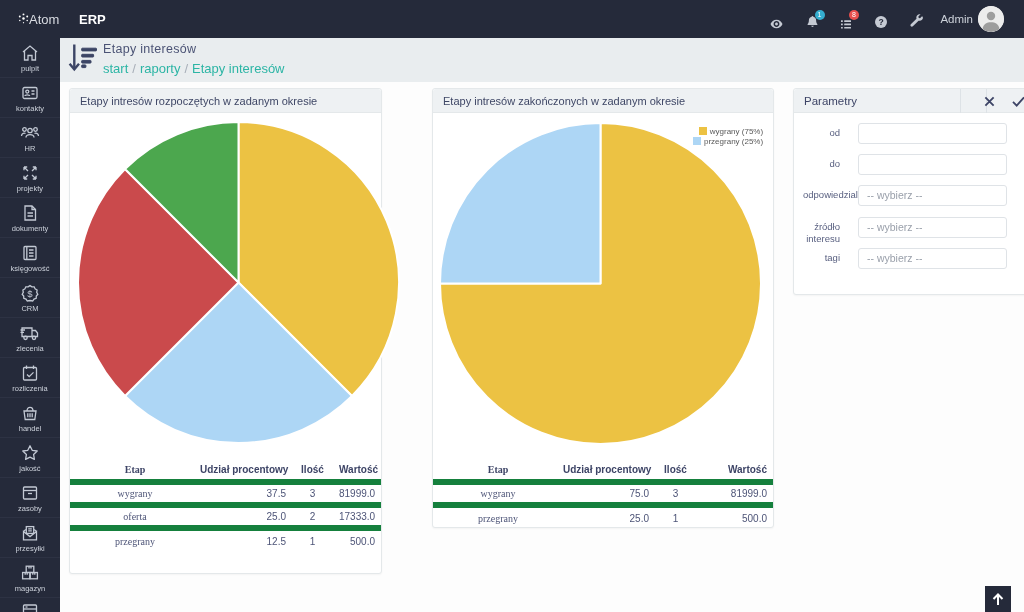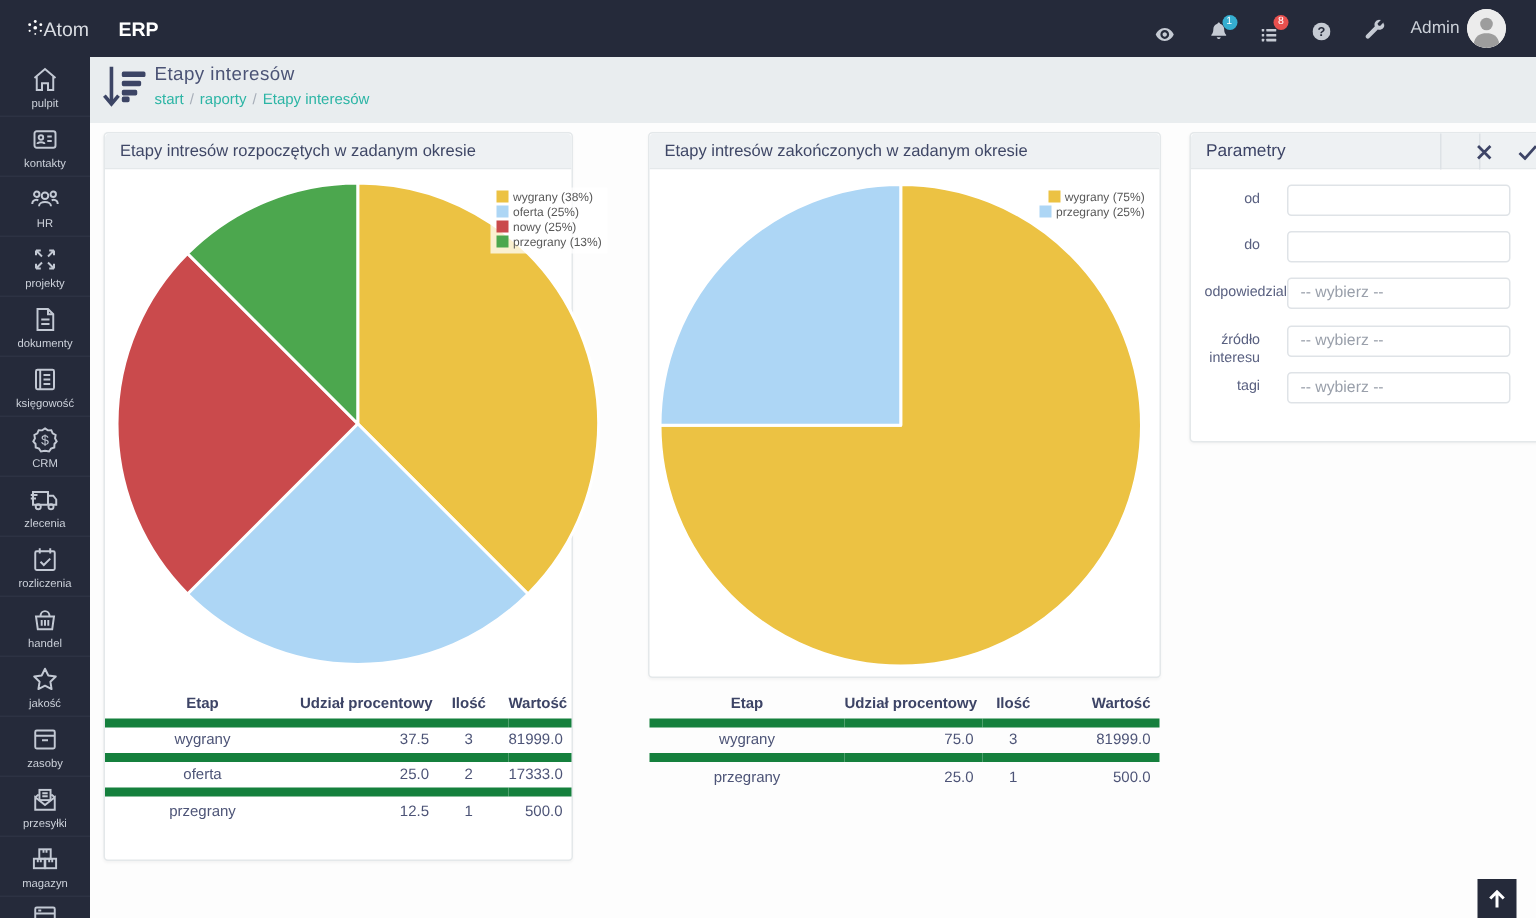--- a/index.html
+++ b/index.html
@@ -10,30 +10,30 @@
 .tb-ic { position:absolute; top:7px; }
 .badge { position:absolute; width:10px; height:10px; border-radius:50%; color:#fff; font-size:7px; text-align:center; line-height:10px; }
 .admin { position:absolute; right:51px; top:13px; color:#ccd1d9; font-size:11.5px; }
 .avatar { position:absolute; right:20px; top:6px; width:26px; height:26px; border-radius:50%; background:#ededed; overflow:hidden; }
 .sidebar { position:absolute; left:0; top:38px; width:60px; height:574px; background:#252a3a; z-index:4; }
 .sitem { width:60px; height:40px; border-bottom:1px solid #2d3243; text-align:center; padding-top:5px; }
 .sitem svg { display:block; margin:0 auto; }
 .sitem .lbl { display:block; margin-top:1px; font-size:7.5px; color:#ccd1da; }
 .phead { position:absolute; left:60px; top:38px; width:964px; height:44px; background:#e9edef; }
 .ptitle { position:absolute; left:43px; top:4px; font-size:12.5px; letter-spacing:0.3px; color:#4b5375; }
-.pcrumb { position:absolute; left:43px; top:23px; font-size:10px; color:#2cb5a5; }
+.pcrumb { position:absolute; left:43px; top:23px; font-size:13px; color:#2cb5a5; }
 .pcrumb .sep { color:#a7aeb8; padding:0 4px; }
 .card { position:absolute; background:#fff; border:1px solid #e4e8ea; border-radius:3px; box-shadow:0 1px 2px rgba(0,0,0,0.04); }
 .chead { height:24px; background:#eef1f3; border-bottom:1px solid #e4e8ea; border-radius:3px 3px 0 0; font-size:11px; color:#3f4766; line-height:24px; padding-left:10px; }
 table.tb { border-collapse:collapse; width:100%; font-size:10px; color:#4d5477; table-layout:fixed; }
 table.tb th { font-weight:700; color:#3d4466; white-space:nowrap; font-size:10px; }
 table.tb th, table.tb td { height:23px; padding:0; }
 table.tb td, table.tb th { border-top:6px solid #15803d; }
 table.tb tr.h th { border-top:none; }
-table.tb .c1 { width:130px; text-align:center; }
+table.tb .c1 { width:130px; text-align:center;font-family:Liberation Serif, serif; }
 table.tb .c2 { width:92px; text-align:right; padding-right:6px; }
 table.tb .c3 { width:47px; text-align:center; padding-right:6px; }
 table.tb .c4 { text-align:right; padding-right:6px; }
 .legend { position:absolute; background:rgba(255,255,255,0.75); font-size:8px; color:#595959; padding:2px 4px; }
 .legend div { height:10px; line-height:10px; white-space:nowrap; }
 .legend span { display:inline-block; width:8px; height:8px; margin-right:3px; vertical-align:-1px; }
 .prow { position:absolute; width:100%; }
 .plabel { position:absolute; left:9px; width:37px; text-align:right; font-size:9.5px; color:#596080; white-space:nowrap; }
 .pinput { position:absolute; left:64px; width:149px; height:21px; background:#fff; border:1px solid #dfe3e7; border-radius:3px; font-size:10.5px; color:#9aa0ab; line-height:19px; padding-left:8px; }
 .totop { position:absolute; left:985px; top:586px; width:26px; height:26px; background:#252a3a; display:flex; align-items:center; justify-content:center; }
@@ -225,26 +225,20 @@
 </div>
 
 <div class="card" id="card1" style="left:69px;top:88px;width:313px;height:486px;">
   <div class="chead">Etapy intresów rozpoczętych w zadanym okresie</div>
   <div id="pie1" style="position:absolute;left:0;top:24px;width:341px;height:346px;"><svg width="341" height="346" viewBox="0 0 341 346">
         <path d="M168.5 169.5 L168.50 9.00 A160.5 160.5 0 0 1 281.99 282.99 Z" fill="#ecc243" stroke="#fff" stroke-width="2" stroke-linejoin="round"></path>
         <path d="M168.5 169.5 L281.99 282.99 A160.5 160.5 0 0 1 55.01 282.99 Z" fill="#add6f5" stroke="#fff" stroke-width="2" stroke-linejoin="round"></path>
         <path d="M168.5 169.5 L55.01 282.99 A160.5 160.5 0 0 1 55.01 56.01 Z" fill="#ca4a4c" stroke="#fff" stroke-width="2" stroke-linejoin="round"></path>
         <path d="M168.5 169.5 L55.01 56.01 A160.5 160.5 0 0 1 168.50 9.00 Z" fill="#4ca74e" stroke="#fff" stroke-width="2" stroke-linejoin="round"></path>
       </svg></div>
-  <div class="legend" style="left:257px;top:36px;">
-    <div><span style="background:#ecc243"></span>wygrany (38%)</div>
-    <div><span style="background:#add6f5"></span>oferta (25%)</div>
-    <div><span style="background:#ca4a4c"></span>nowy (25%)</div>
-    <div><span style="background:#4ca74e"></span>przegrany (13%)</div>
-  </div>
   <table class="tb" style="position:absolute;left:0;top:370px;">
     <tbody>
         <tr class="h">
           <th class="c1">Etap</th>
           <th class="c2">Udział procentowy</th>
           <th class="c3">Ilość</th>
           <th class="c4">Wartość</th>
         </tr>
     <tr>
           <td class="c1">wygrany</td>
@@ -261,21 +255,21 @@
     <tr>
           <td class="c1">przegrany</td>
           <td class="c2">12.5</td>
           <td class="c3">1</td>
           <td class="c4">500.0</td>
         </tr>
   </tbody>
     </table>
 </div>
 
-<div class="card" id="card2" style="left:432px;top:88px;width:342px;height:364px;">
+<div class="card" id="card2" style="left:432px;top:88px;width:342px;height:440px;">
   <div class="chead">Etapy intresów zakończonych w zadanym okresie</div>
   <div id="pie2" style="position:absolute;left:0;top:24px;width:340px;height:346px;"><svg width="340" height="346" viewBox="0 0 340 346">
         <path d="M167.5 170.5 L167.50 10.00 A160.5 160.5 0 1 1 7.00 170.50 Z" fill="#ecc243" stroke="#fff" stroke-width="2" stroke-linejoin="round"></path>
         <path d="M167.5 170.5 L7.00 170.50 A160.5 160.5 0 0 1 167.50 10.00 Z" fill="#add6f5" stroke="#fff" stroke-width="2" stroke-linejoin="round"></path>
       </svg></div>
   <div class="legend" style="left:256px;top:36px;text-align:right;">
     <div><span style="background:#ecc243"></span>wygrany (75%)</div>
     <div><span style="background:#add6f5"></span>przegrany (25%)</div>
   </div>
   <table class="tb" style="position:absolute;left:0;top:370px;">

